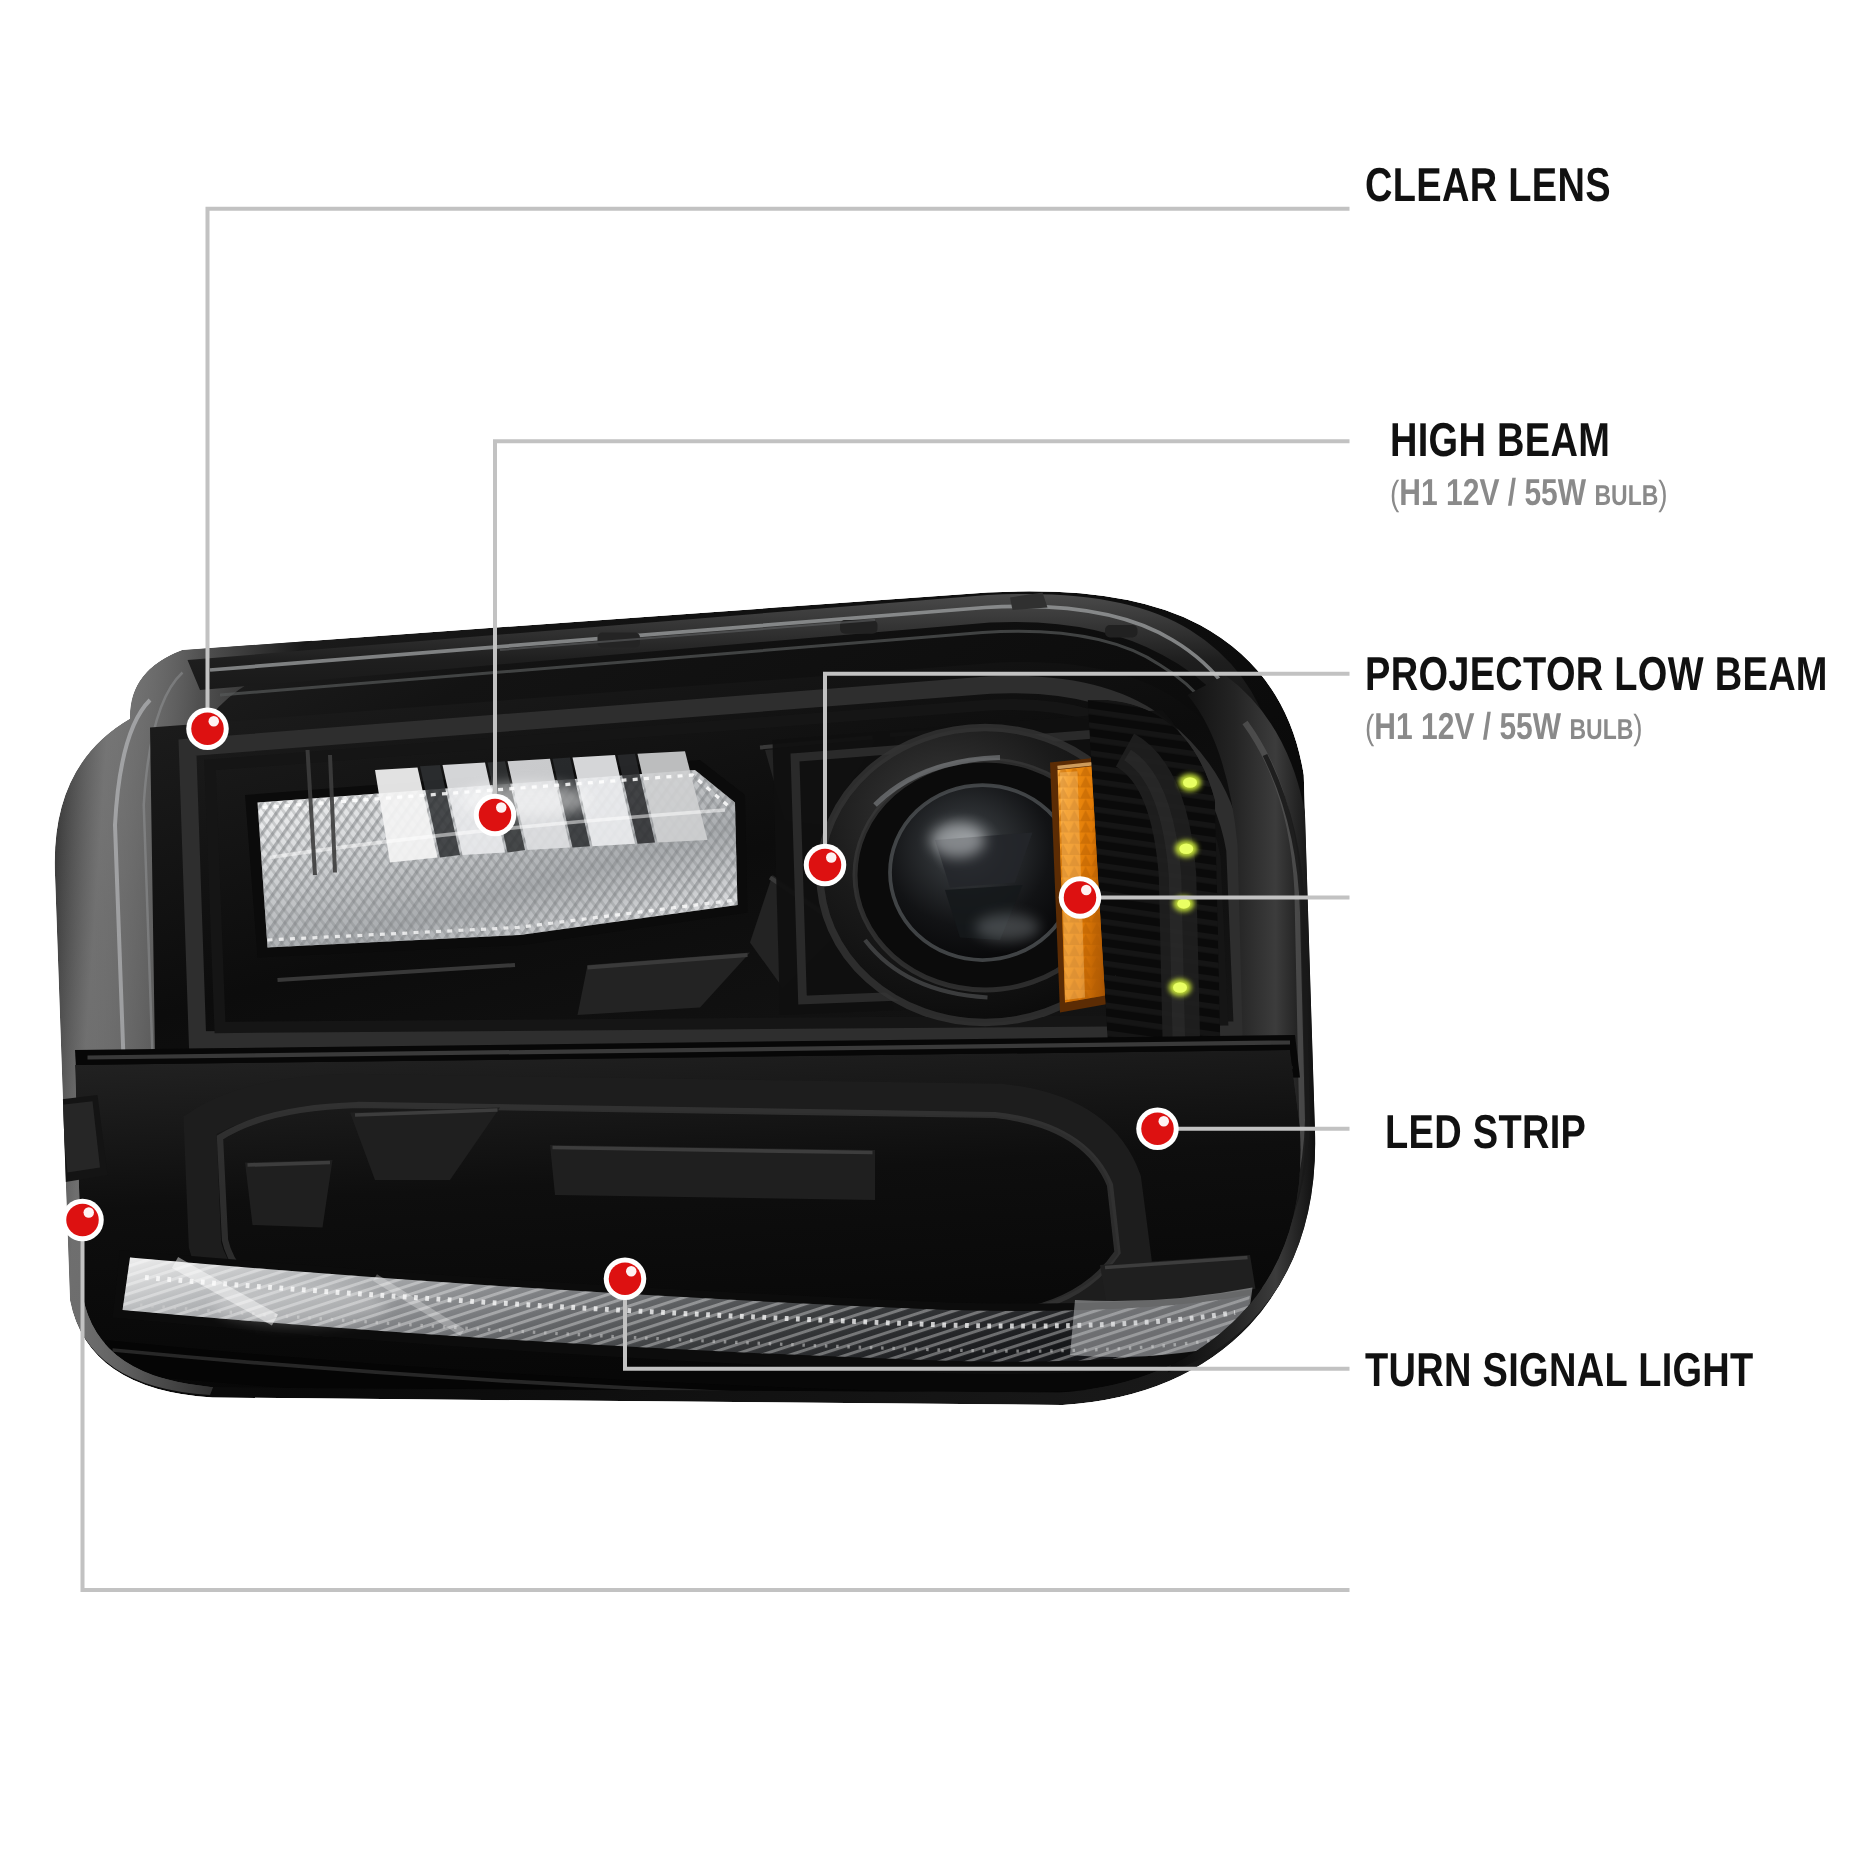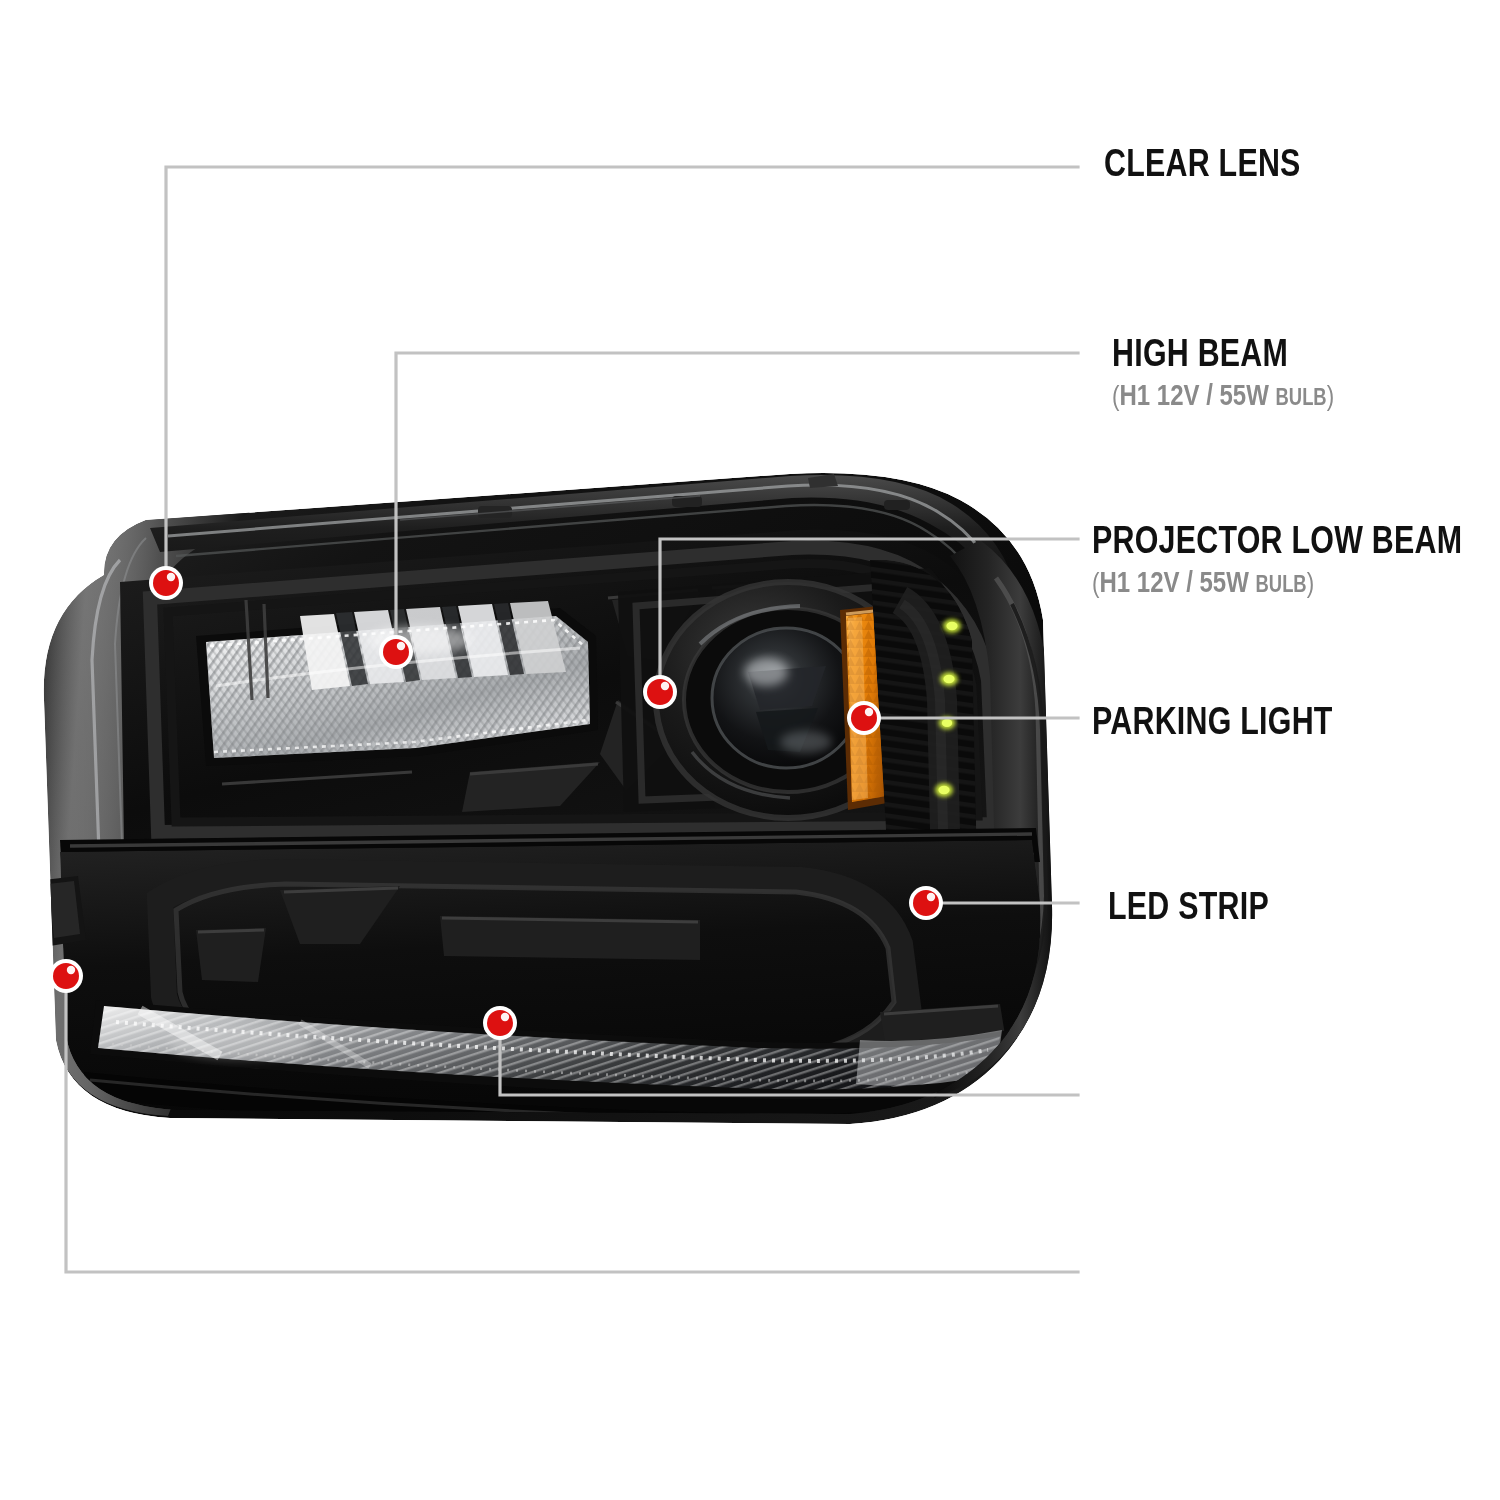--- a/index.html
+++ b/index.html
@@ -443,37 +443,37 @@
         <circle cx="505" cy="1017" r="4.2" fill="#ffffff" opacity="0.95"></circle>
       </g>
       <g>
         <circle cx="66" cy="976" r="17" fill="#ffffff"></circle>
         <circle cx="66" cy="976" r="13" fill="#dd1111"></circle>
         <circle cx="71" cy="970" r="4.2" fill="#ffffff" opacity="0.95"></circle>
       </g>
     </g>
   </svg>
 
-  <div class="callout" style="left:1092px;top:144px;margin-left:12px;">
+  <div class="callout" style="left:1092px;top:130px;">
     <span class="title">CLEAR LENS</span>
   </div>
 
   <div class="callout" style="left:1112px;top:334px;">
     <span class="title">HIGH BEAM</span>
     <span class="sub"><span class="paren">(</span><span>H1  12V / 55W</span> <span class="small">BULB</span><span class="paren">)</span></span>
   </div>
 
   <div class="callout" style="left:1092px;top:521px;">
     <span class="title">PROJECTOR LOW BEAM</span>
     <span class="sub"><span class="paren">(</span><span>H1  12V / 55W</span> <span class="small">BULB</span><span class="paren">)</span></span>
   </div>
 
-  <div class="callout" style="left:1092px;top:702px;">
-    <span class="title">PARKING LIGHT</span>
-  </div>
 
   <div class="callout" style="left:1092px;top:887px;margin-left:16px;">
     <span class="title">LED STRIP</span>
   </div>
 
+  <div class="callout" style="left:1092px;top:1078px;">
+    <span class="title">TURN SIGNAL LIGHT</span>
+  </div>
 
 
 </div>
 
 </body></html>

